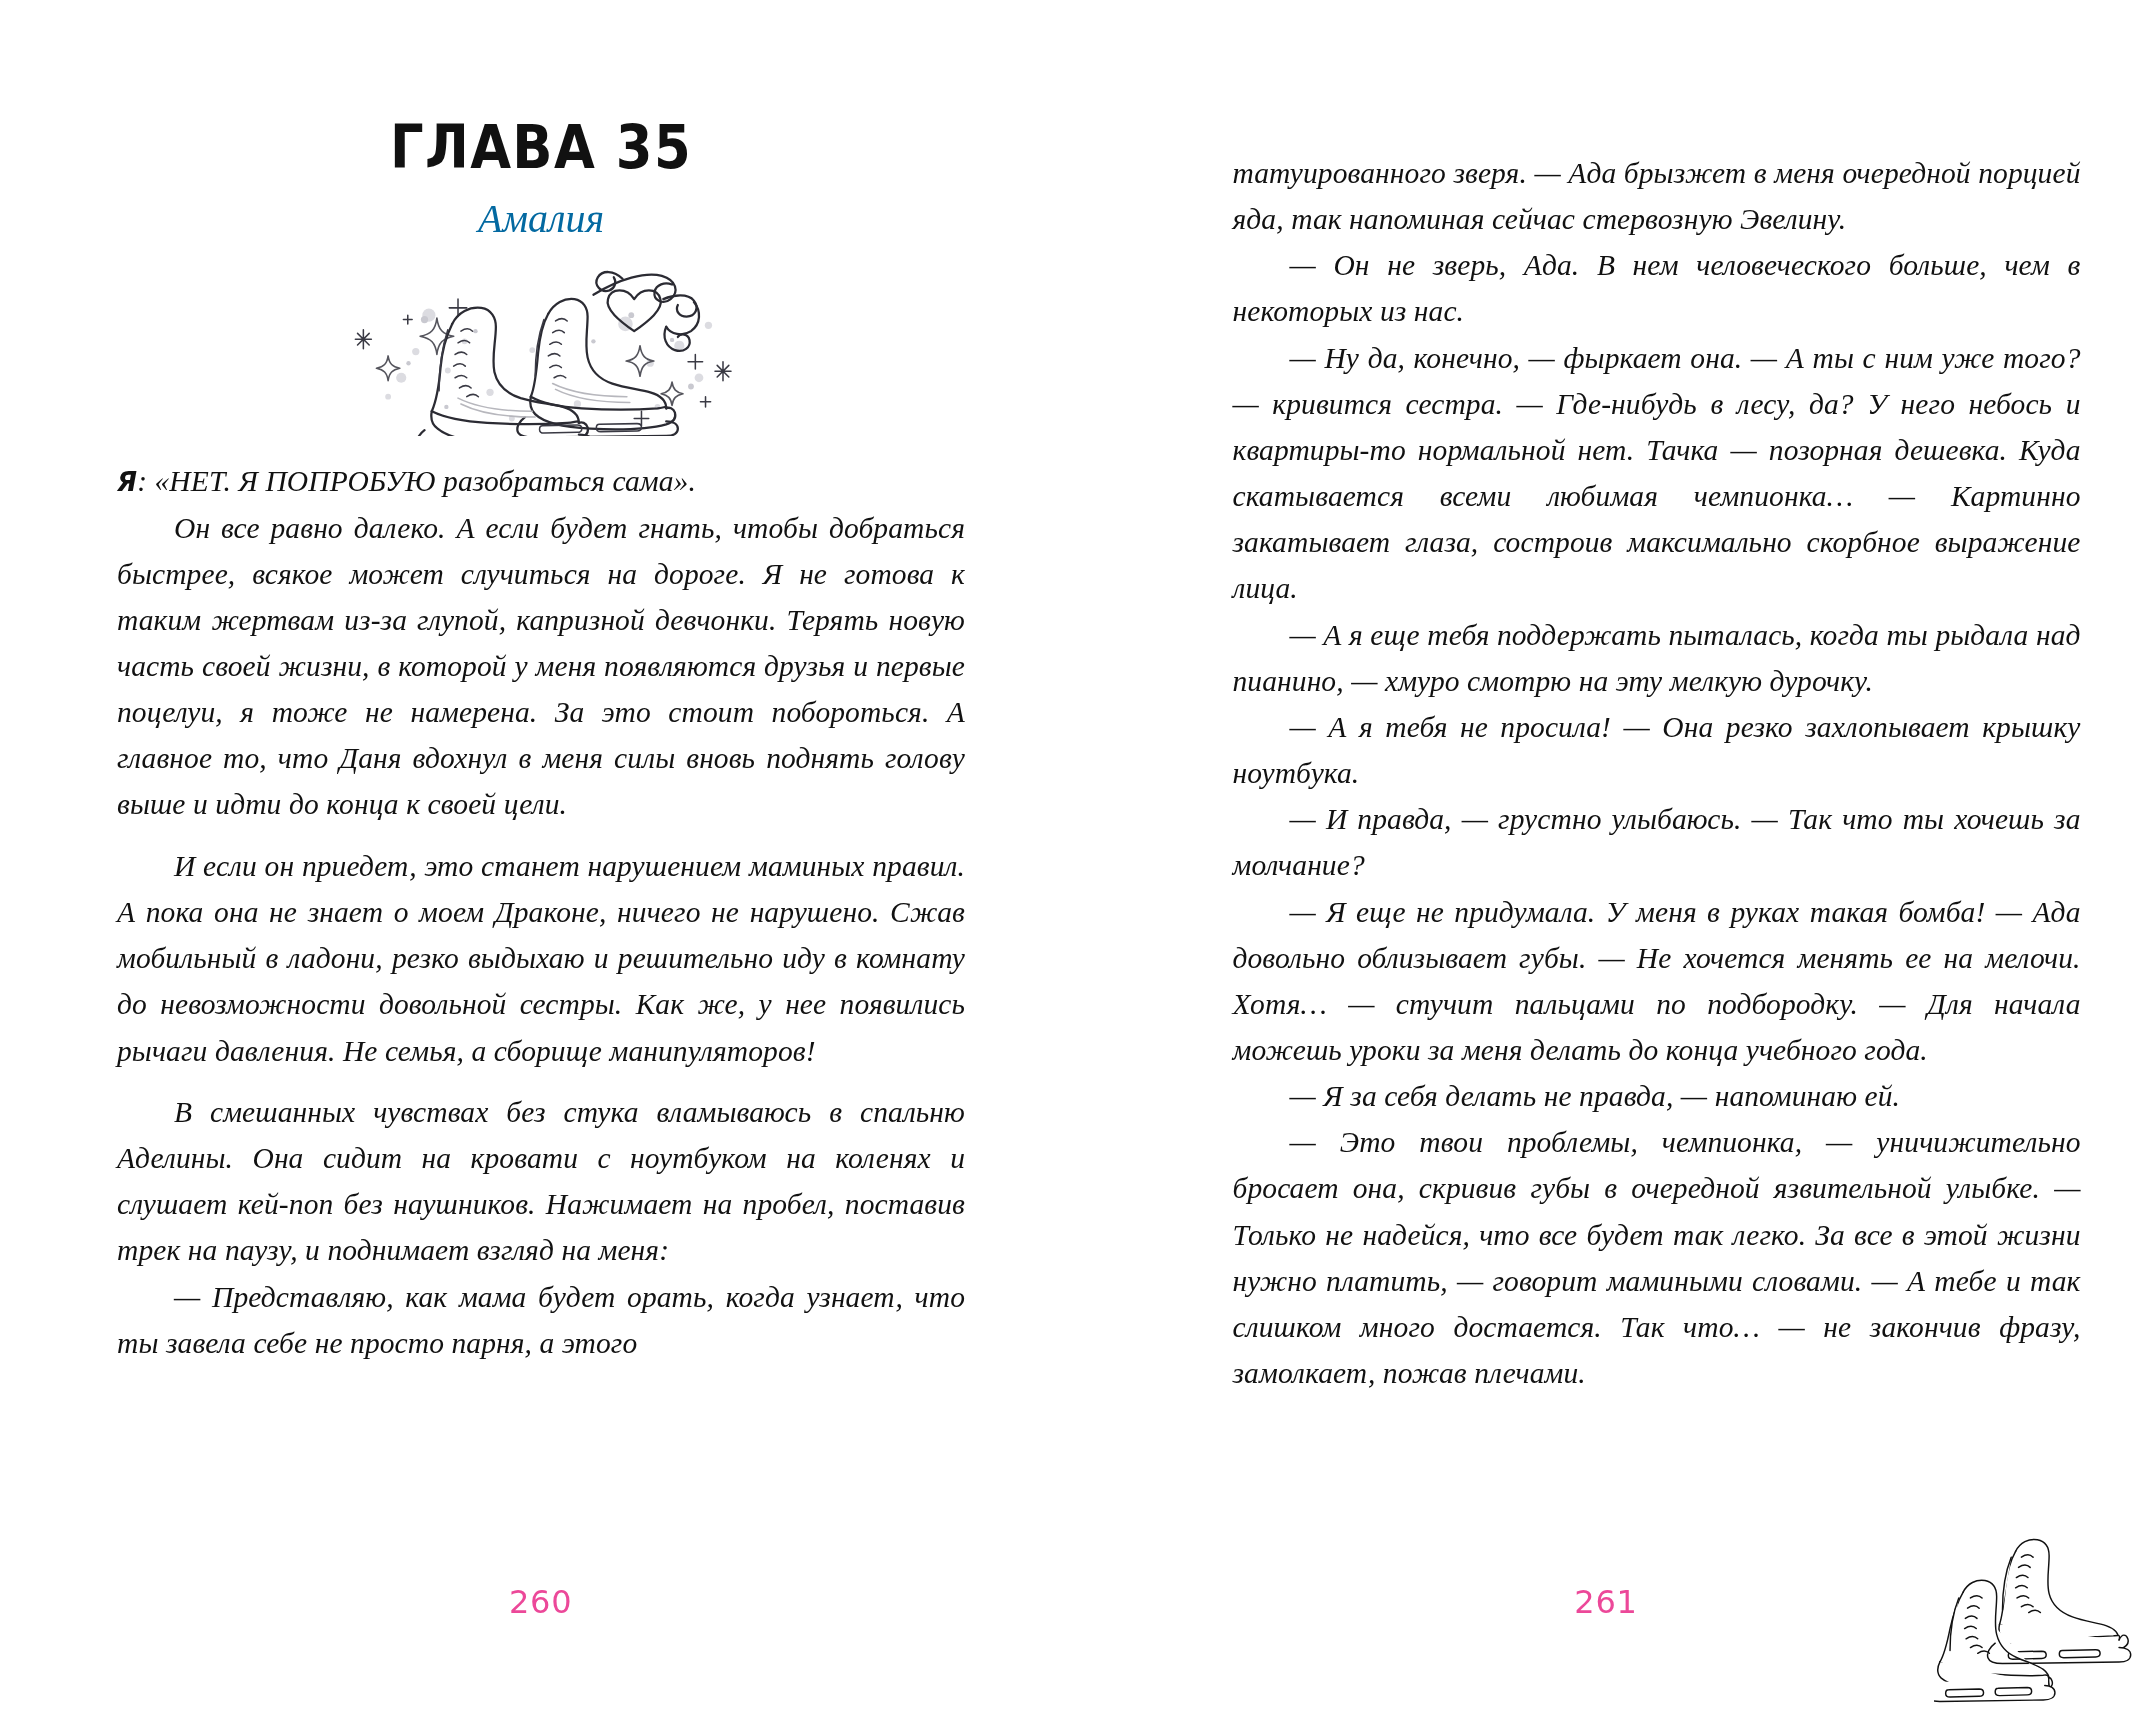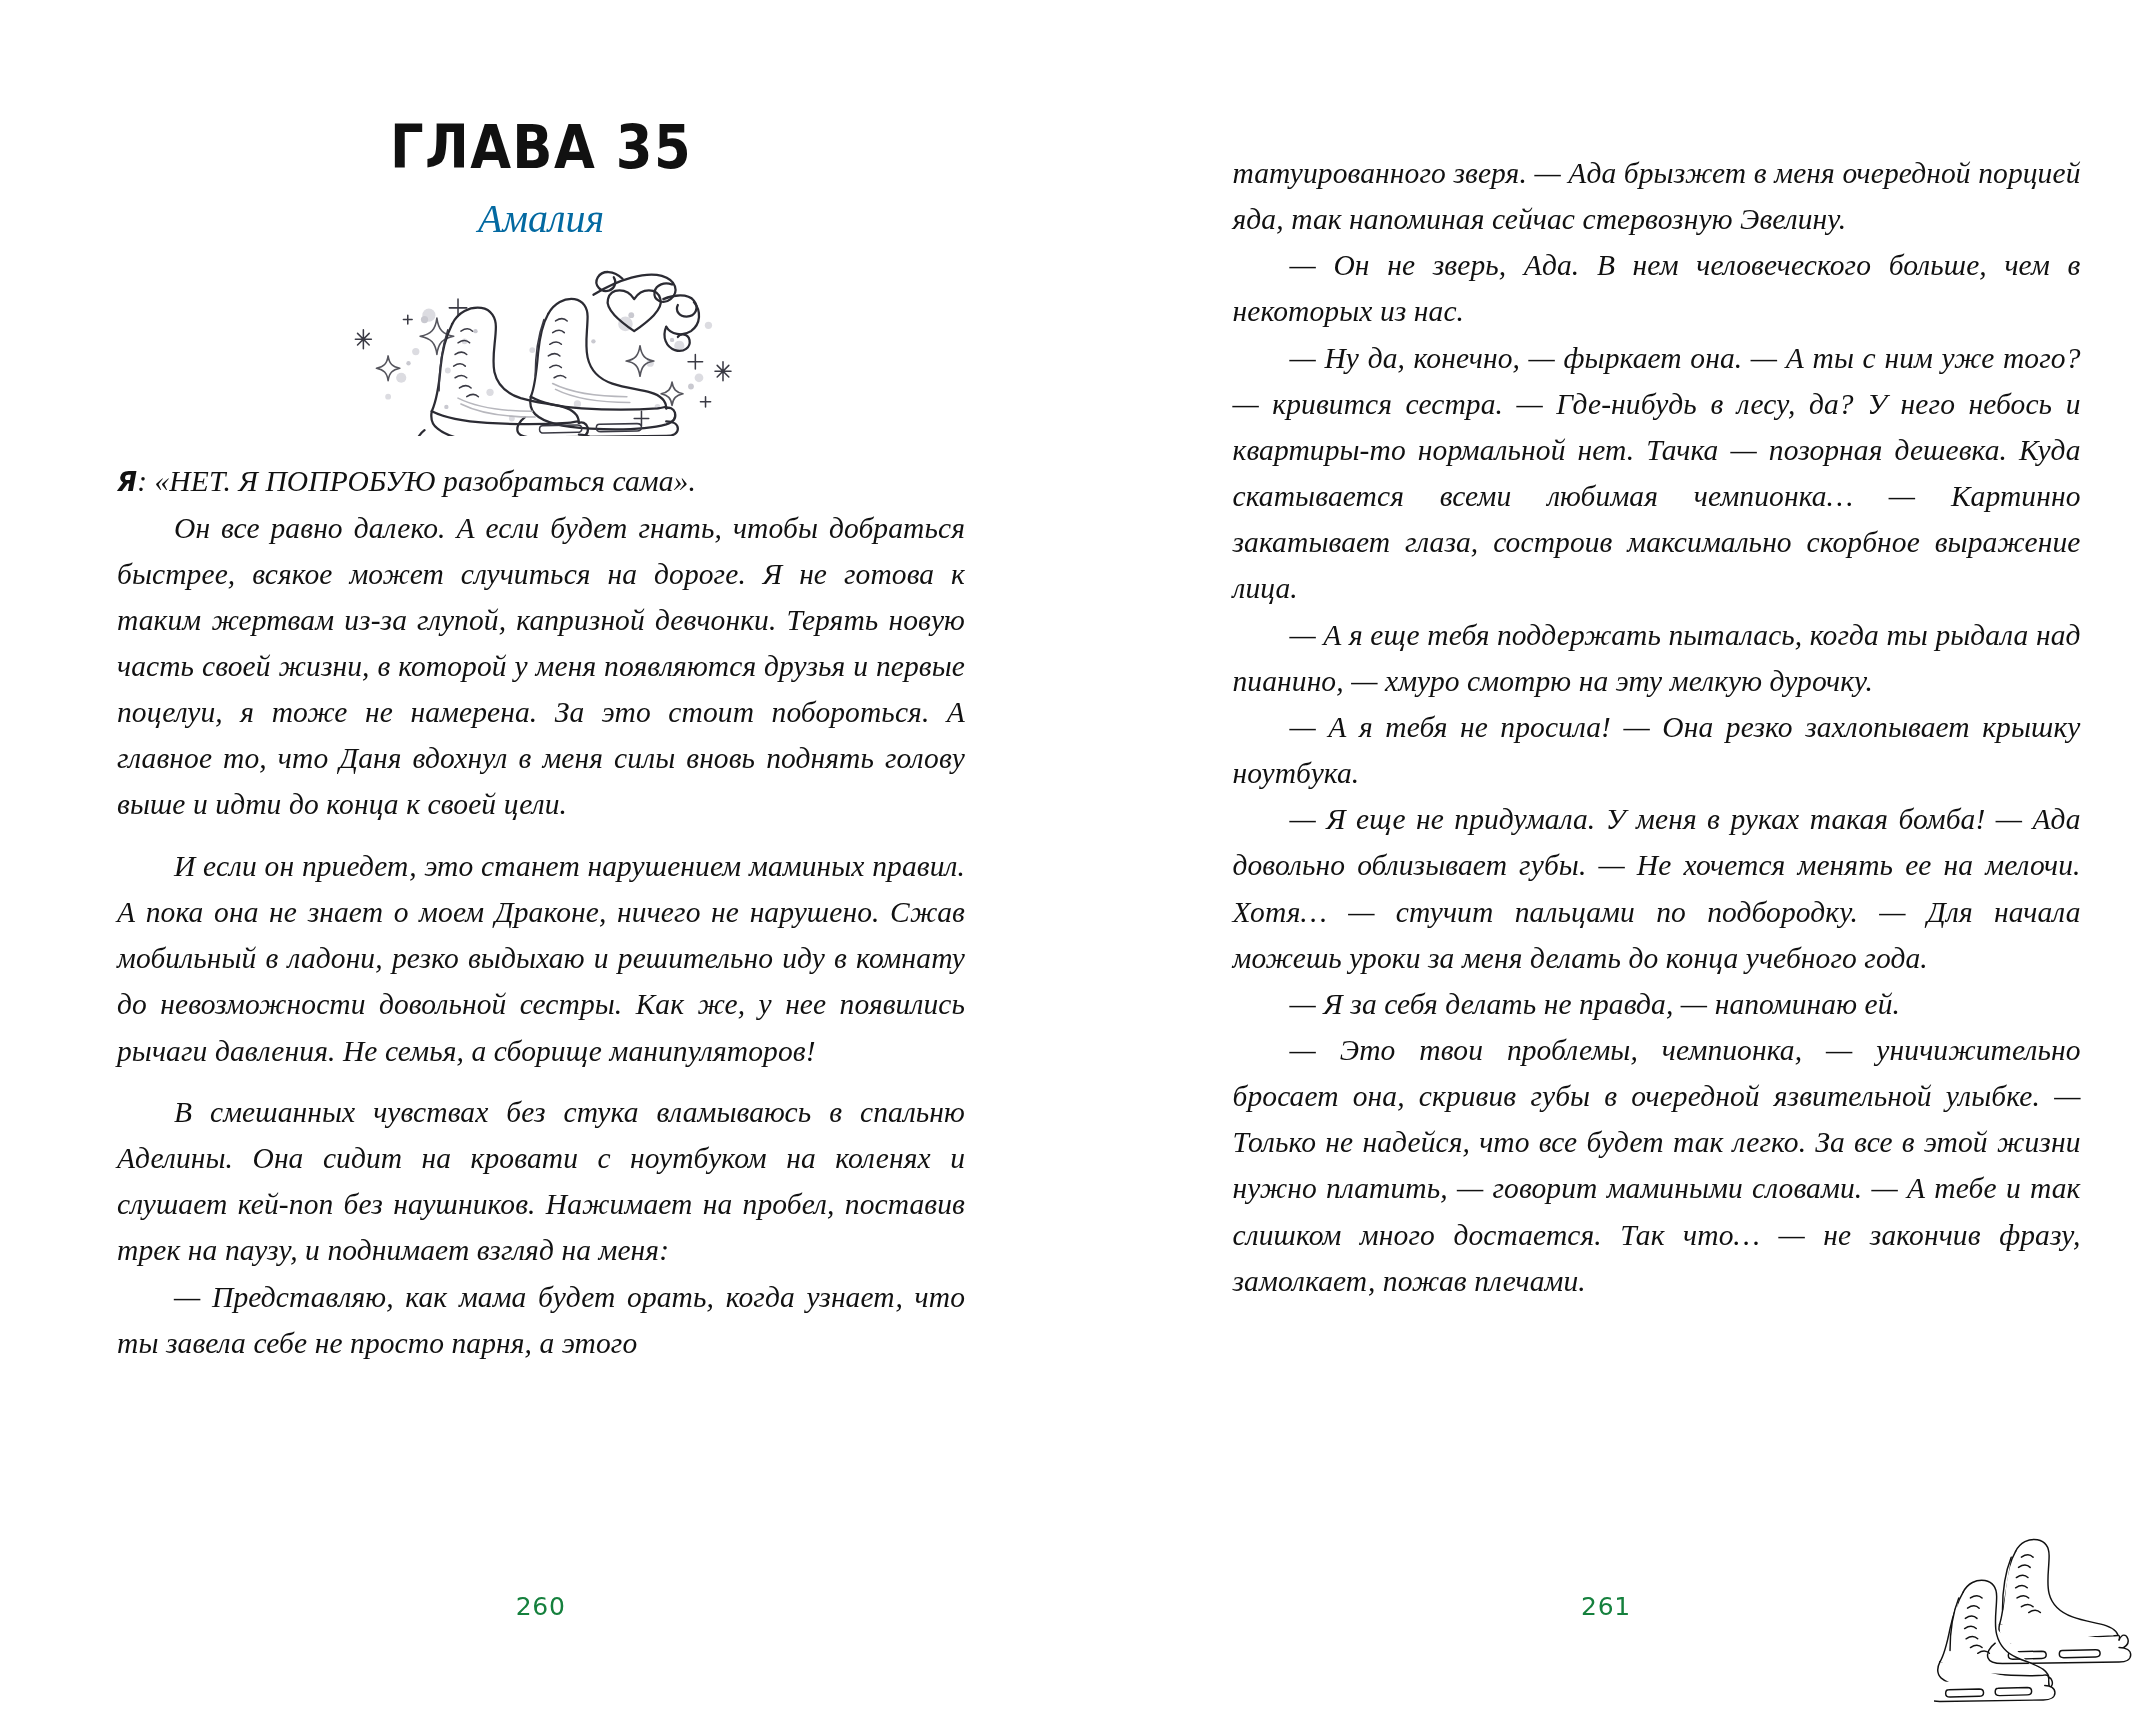--- a/index.html
+++ b/index.html
@@ -107,22 +107,22 @@
     left: 157px;
     top: 150px;
     width: 848px;
   }
 
   
   .folio {
     position: absolute;
     bottom: 99px;
     font-family: "DejaVu Sans", sans-serif;
-    font-size: 25px;
-    color: #15803d;
+    font-size: 32px;
+    color: #ec4899;
     letter-spacing: 0.7px;
   }
   .page-left .folio {
     left: 0;
     right: 0;
     text-align: center;
     transform: translateX(2.9px);
   }
   .page-right .folio {
     left: 0;
@@ -291,20 +291,21 @@
   </div>
 
   <div class="page page-right">
     <div class="content">
 
       <p class="body-text">татуированного зверя. — Ада брызжет в меня оче­редной порцией яда, так напоминая сейчас стервоз­ную Эвелину.</p>
       <p class="body-text indent">— Он не зверь, Ада. В нем человеческого больше, чем в некоторых из нас.</p>
       <p class="body-text indent">— Ну да, конечно, — фыркает она. — А ты с ним уже того? — кривится сестра. — Где-нибудь в лесу, да? У него небось и квартиры-то нормальной нет. Тачка — позорная дешевка. Куда скатывается всеми любимая чемпионка… — Картинно закатывает глаза, состроив максимально скорбное выражение лица.</p>
       <p class="body-text indent">— А я еще тебя поддержать пыталась, когда ты рыдала над пианино, — хмуро смотрю на эту мел­кую дурочку.</p>
       <p class="body-text indent">— А я тебя не просила! — Она резко захлопы­вает крышку ноутбука.</p>
+      <p class="body-text indent">— И правда, — грустно улыбаюсь. — Так что ты хочешь за молчание?</p>
       <p class="body-text indent">— Я еще не придумала. У меня в руках такая бомба! — Ада довольно облизывает губы. — Не хо­чется менять ее на мелочи. Хотя… — стучит паль­цами по подбородку. — Для начала можешь уроки за меня делать до конца учебного года.</p>
       <p class="body-text indent">— Я за себя делать не правда, — напоминаю ей.</p>
       <p class="body-text indent">— Это твои проблемы, чемпионка, — уничи­жительно бросает она, скривив губы в очередной язвительной улыбке. — Только не надейся, что все будет так легко. За все в этой жизни нужно пла­тить, — говорит мамиными словами. — А тебе и так слишком много достается. Так что… — не за­кончив фразу, замолкает, пожав плечами.</p>
 
     </div>
 
     <div class="folio">261</div>
 
     <div class="corner-skates">
       <svg viewBox="0 0 280 285" xmlns="http://www.w3.org/2000/svg" aria-hidden="true">

